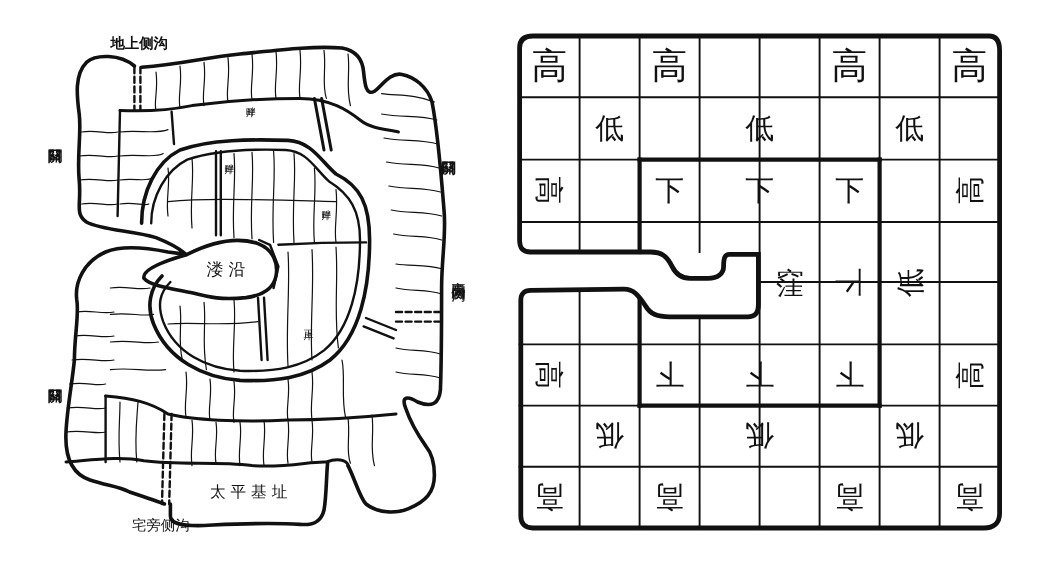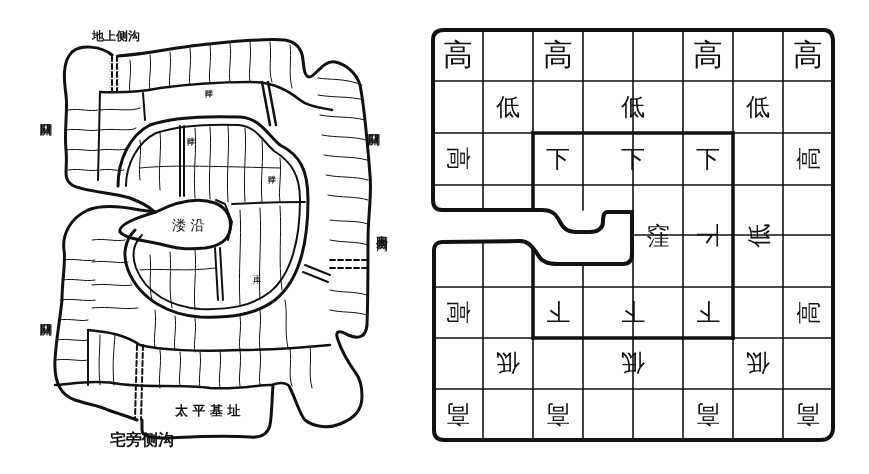--- a/index.html
+++ b/index.html
@@ -132,22 +132,22 @@
       </g>
     </g>
   </svg>
 
   <div class="lbl" style="left:92px; top:30px; font-size:12px; font-weight:bold;">地上侧沟</div>
   <div class="lbl vert" style="left:40px; top:115px; font-size:12px; font-weight:bold;">關口</div>
   <div class="lbl vert" style="left:40px; top:315px; font-size:12px; font-weight:bold;">關口</div>
   <div class="lbl vert" style="left:368px; top:125px; font-size:12px; font-weight:bold;">關口</div>
   <div class="lbl" style="left:172px; top:218px; font-size:14px;">溇 沿</div>
   <div class="lbl vert" style="left:376px; top:225px; font-size:12px;">高膀田内侧沟</div>
-  <div class="lbl" style="left:110px; top:432px; font-size:16px; font-weight:bold;">宅旁侧沟</div>
-  <div class="lbl" style="left:175px; top:404px; font-size:13px;font-weight:bold;">太 平 基 址</div>
+  <div class="lbl" style="left:110px; top:432px; font-size:12px; font-weight:normal;">宅旁侧沟</div>
+  <div class="lbl" style="left:175px; top:404px; font-size:13px;">太 平 基 址</div>
   <div class="lbl vert" style="left:204px; top:82px; font-size:8px;">畔岸</div>
   <div class="lbl vert" style="left:186px; top:130px; font-size:8px;">畔岸</div>
   <div class="lbl vert" style="left:267px; top:168px; font-size:8px;">畔岸</div>
   <div class="lbl vert" style="left:252px; top:268px; font-size:8px;">正岸</div>
 </div>
 
 <div id="grid-panel" class="panel">
   <svg width="449" height="474" viewBox="0 0 449 474">
     <g fill="none" stroke="#111" stroke-linecap="square">
 

